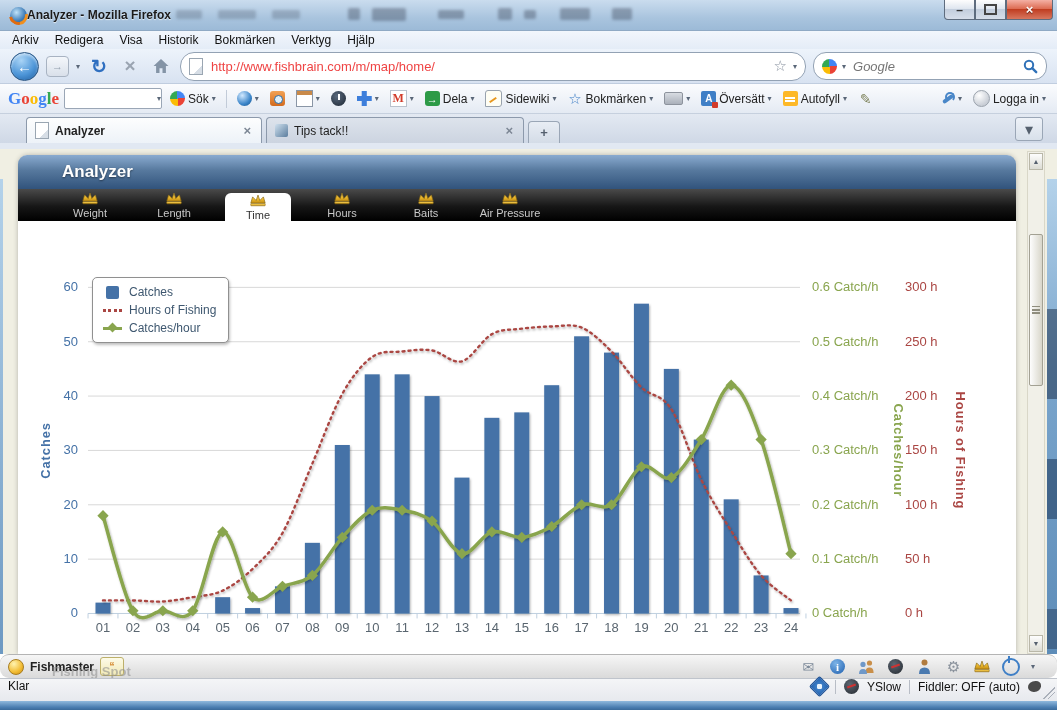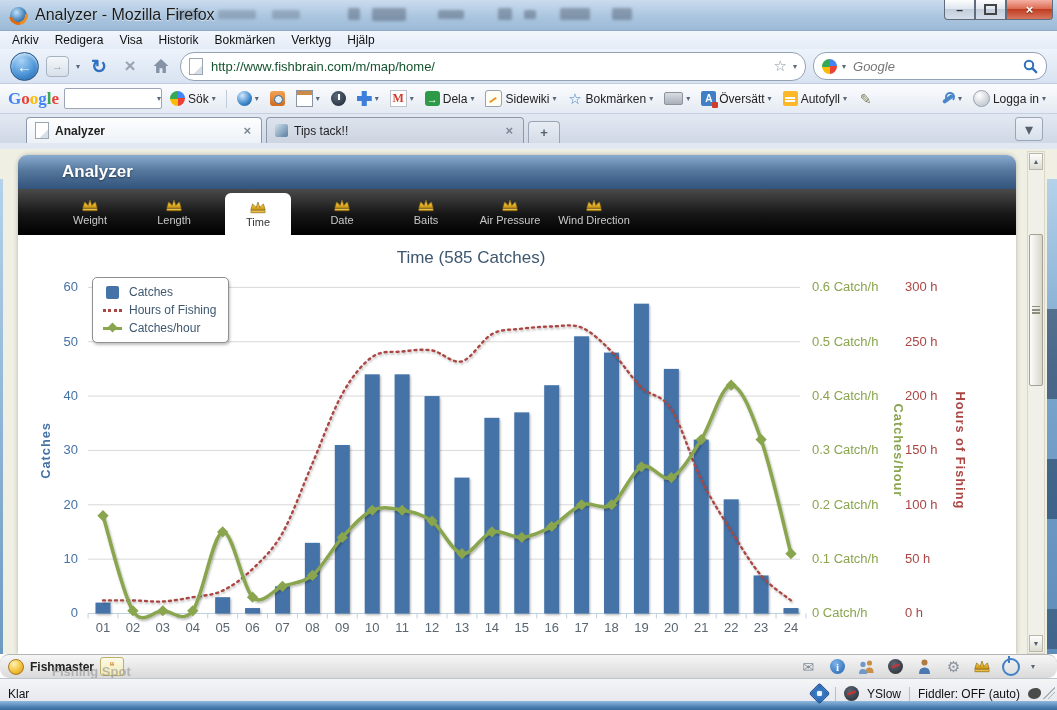--- a/index.html
+++ b/index.html
@@ -8,21 +8,21 @@
   .window{position:absolute;inset:0;display:flex;flex-direction:column;}
 
   
   .titlebar{height:30px;background:linear-gradient(#cadcee,#a9c4de 60%,#9cbad7);position:relative;
             display:flex;align-items:center;padding-left:10px;border-bottom:1px solid #8fa9c4;}
   .ff-icon{width:17px;height:17px;border-radius:50%;
            background:radial-gradient(circle at 38% 32%,#bfe2f8,#3f7db8 55%,#1c4e83);
            position:relative;flex:0 0 auto;}
   .ff-icon::after{content:"";position:absolute;inset:-1px;border-radius:50%;
            border:3px solid transparent;border-right-color:#f08f1e;border-bottom-color:#e06c10;transform:rotate(35deg);}
-  .title-text{font-size:16px;color:#1a1a1a;margin-left:8px;text-shadow:0 1px 1px rgba(255,255,255,.7);}
+  .title-text{font-size:12px;color:#1a1a1a;margin-left:0;text-shadow:0 1px 1px rgba(255,255,255,.7);font-weight:bold;}
   .sm{position:absolute;background:rgba(35,45,65,.33);filter:blur(1.5px);border-radius:2px;top:10px;height:9px;}
   .sm1{left:176px;width:26px;background:rgba(35,45,65,.22);}
   .sm2{left:218px;width:38px;background:rgba(35,45,65,.22);}
   .sm3{left:272px;width:28px;background:rgba(35,45,65,.22);}
   .sm4{left:348px;width:12px;height:12px;top:8px;}
   .sm5{left:372px;width:34px;height:13px;top:8px;}
   .sm6{left:438px;width:26px;}
   .sm7{left:498px;width:14px;height:12px;top:8px;}
   .sm8{left:524px;width:12px;}
   .sm9{left:560px;width:30px;height:12px;top:8px;}
@@ -49,21 +49,21 @@
             box-shadow:inset 0 2px 3px rgba(255,255,255,.6);}
   .btn-fwd{width:21px;height:19px;border-radius:4px;border:1px solid #a8b3c2;background:linear-gradient(#f4f7fb,#d9e0ea);
            color:#95a0ae;font-size:11px;font-weight:bold;display:flex;align-items:center;justify-content:center;}
   .drop{color:#5a6778;font-size:8px;align-self:center;}
   .btn-glyph{width:24px;height:24px;display:flex;align-items:center;justify-content:center;border-radius:3px;}
   .reload{color:#2f6fc0;font-size:19px;font-weight:bold;}
   .stop{color:#9aa4b1;font-size:19px;font-weight:bold;}
   .urlbar{flex:1;height:27px;background:#fff;border:1px solid #93a2b4;border-radius:14px;display:flex;
           align-items:center;padding:0 8px;gap:6px;}
   .page-ico{width:12px;height:15px;background:linear-gradient(135deg,#fff 70%,#d7dee6 70%);border:1px solid #9aa6b2;flex:0 0 auto;}
-  .urlbar input{flex:1;border:none;outline:none;font-size:13px;color:#14532d;background:transparent;font-family:inherit;}
+  .urlbar input{flex:1;border:none;outline:none;font-size:13px;color:#ef4444;background:transparent;font-family:inherit;}
   .star{color:#8a93a0;font-size:15px;}
   .searchbar{width:216px;height:26px;background:#fff;border:1px solid #93a2b4;border-radius:13px;
              display:flex;align-items:center;padding:0 8px;gap:5px;}
   .gball{width:15px;height:15px;border-radius:50%;flex:0 0 auto;
          background:conic-gradient(#4285f4 0 25%,#ea4335 0 50%,#fbbc05 0 75%,#34a853 0 100%);
          box-shadow:inset 0 0 0 2px #fff0;}
   .searchbar input{flex:1;border:none;outline:none;font-size:13px;font-style:italic;color:#888;background:transparent;font-family:inherit;min-width:0;}
 
   
   .gbar{height:29px;background:linear-gradient(#fbfcfe,#e4eaf3);border-bottom:1px solid #c6d0de;
@@ -119,21 +119,21 @@
            background:linear-gradient(#eef2f8,#d8e0ea);display:flex;align-items:center;justify-content:center;color:#55606e;}
   .chromegap{height:6px;background:#e1e8f2;}
 
   
   .content{flex:1;background:#f0efe3;position:relative;}
   .panel{position:absolute;left:18px;top:6px;width:998px;bottom:0;background:#fff;border-radius:10px 10px 0 0;
          box-shadow:0 0 5px rgba(0,0,0,.25);}
   .panel-header{height:34px;border-radius:9px 9px 0 0;padding-left:44px;display:flex;align-items:center;
          background:linear-gradient(#8aabd0,#57799e 45%,#31537c);}
   .panel-header .pt{color:#fff;font-size:17px;font-weight:bold;text-shadow:0 1px 2px rgba(0,0,0,.45);}
-  .panel-nav{height:46px;background:linear-gradient(#4a4a4a,#161616 55%,#000);display:flex;padding-left:30px;}
+  .panel-nav{height:32px;background:linear-gradient(#4a4a4a,#161616 55%,#000);display:flex;padding-left:30px;}
   .ptab{width:84px;display:flex;flex-direction:column;align-items:center;justify-content:center;gap:2px;
         color:#c9c9c9;font-size:11px;}
   .ptab.active{width:66px;margin:4px 9px 0 9px;background:#fff;border-radius:6px 6px 0 0;color:#333;}
   .crown{width:18px;height:13px;}
 
   .chart-area{position:absolute;top:80px;left:0;right:0;bottom:0;}
   .chart-title{position:absolute;left:0;top:13px;width:906px;text-align:center;font-size:17px;color:#3E576F;}
   .legend{position:absolute;left:74px;top:42px;background:#fff;border:1px solid #909090;border-radius:5px;
           box-shadow:1px 2px 3px rgba(0,0,0,.25);padding:7px 12px 7px 10px;display:flex;flex-direction:column;gap:4px;}
   .lrow{display:flex;align-items:center;gap:7px;font-size:12px;color:#3E576F;}
@@ -174,21 +174,21 @@
   .ico-info{width:15px;height:15px;border-radius:50%;background:radial-gradient(circle at 38% 30%,#7db4e8,#1f5fae);
             color:#fff;font-size:11px;font-weight:bold;font-family:"Liberation Serif",serif;display:flex;align-items:center;justify-content:center;}
   .ico-gauge{width:15px;height:15px;border-radius:50%;background:radial-gradient(circle at 40% 35%,#5c6672,#23282e);position:relative;}
   .ico-gauge::after{content:"";position:absolute;left:3px;top:6px;width:9px;height:2px;background:#c33;transform:rotate(-20deg);}
   .ico-gear{color:#8a929c;font-size:15px;}
   .ico-power{width:14px;height:14px;border:2px solid #3f7fc6;border-radius:50%;position:relative;}
   .ico-power::after{content:"";position:absolute;left:4px;top:-4px;width:2px;height:7px;background:#3f7fc6;}
 
   
   .statusbar{height:22px;background:linear-gradient(#f4f5f7,#e7e9ee);border-top:1px solid #bfc4cc;
-             display:flex;align-items:flex-end;font-size:12px;color:#111;padding-left:8px;position:relative;}
+             display:flex;align-items:flex-start;font-size:12px;color:#111;padding-left:8px;position:relative;}
   .sb-right{margin-left:auto;display:flex;align-items:center;gap:8px;padding-right:16px;}
   .ssep{width:1px;height:14px;background:#b8bdc6;}
   .geo{width:13px;height:13px;transform:rotate(45deg);background:radial-gradient(circle,#eaf4fc 30%,#3f7fc6 32%,#1f5fae);border:1px solid #1b4f93;border-radius:2px;}
   .fly{width:13px;height:11px;border-radius:60% 40% 55% 45%;background:#4a4a4a;box-shadow:-3px -2px 0 -4px #999;}
   .rgrip{position:absolute;right:2px;bottom:2px;width:12px;height:12px;
          background:linear-gradient(135deg,transparent 50%,#aab0ba 50%,#aab0ba 55%,transparent 55%,transparent 70%,#aab0ba 70%,#aab0ba 75%,transparent 75%);}
   .bottomglass{height:9px;background:linear-gradient(#8fb9dd,#4a7db0 70%,#3a6a9a);}
 </style>
 </head>
 <body>
@@ -372,39 +372,33 @@
         <div class="ptab active">
           <svg class="crown" viewBox="0 0 20 14">
               <use href="#crownshape"></use>
             </svg>
           <span>Time</span>
         </div>
         <div class="ptab">
           <svg class="crown" viewBox="0 0 20 14">
               <use href="#crownshape"></use>
             </svg>
-          <span>Date</span>
+          <span>Hours</span>
         </div>
         <div class="ptab">
           <svg class="crown" viewBox="0 0 20 14">
               <use href="#crownshape"></use>
             </svg>
           <span>Baits</span>
         </div>
         <div class="ptab">
           <svg class="crown" viewBox="0 0 20 14">
               <use href="#crownshape"></use>
             </svg>
           <span>Air Pressure</span>
-        </div>
-        <div class="ptab">
-          <svg class="crown" viewBox="0 0 20 14">
-              <use href="#crownshape"></use>
-            </svg>
-          <span>Wind Direction</span>
         </div>
       </div>
 
       <div class="chart-area">
         <svg id="chart-svg" viewBox="0 0 998 424" preserveAspectRatio="none">
             <defs>
               <filter id="ds" x="-50%" y="-50%" width="200%" height="200%">
                 <feDropShadow dx="1" dy="1.5" stdDeviation="1.3" flood-color="#000" flood-opacity="0.3"></feDropShadow>
               </filter>
             </defs>
@@ -529,21 +523,20 @@
             <rect x="619.4347826086956" y="230.49999999999997" width="8" height="8" fill="#89A54E" transform="rotate(45 623.4347826086956 234.49999999999997)"></rect>
             <rect x="649.3478260869565" y="241.5" width="8" height="8" fill="#89A54E" transform="rotate(45 653.3478260869565 245.5)"></rect>
             <rect x="679.2608695652174" y="203" width="8" height="8" fill="#89A54E" transform="rotate(45 683.2608695652174 207)"></rect>
             <rect x="709.1739130434783" y="148.00000000000003" width="8" height="8" fill="#89A54E" transform="rotate(45 713.1739130434783 152.00000000000003)"></rect>
             <rect x="739.0869565217391" y="203" width="8" height="8" fill="#89A54E" transform="rotate(45 743.0869565217391 207)"></rect>
             <rect x="769" y="318.5" width="8" height="8" fill="#89A54E" transform="rotate(45 773 322.5)"></rect>
             <text x="32" y="218" font-family="&quot;Liberation Sans&quot;,sans-serif" text-anchor="middle" font-size="13" font-weight="bold" fill="#4572A7" transform="rotate(-90 32 218)" letter-spacing="1">Catches</text>
             <text x="876" y="218" font-family="&quot;Liberation Sans&quot;,sans-serif" text-anchor="middle" font-size="13" font-weight="bold" fill="#89A54E" transform="rotate(90 876 218)" letter-spacing="1">Catches/hour</text>
             <text x="938" y="218" font-family="&quot;Liberation Sans&quot;,sans-serif" text-anchor="middle" font-size="13" font-weight="bold" fill="#AA4643" transform="rotate(90 938 218)" letter-spacing="1">Hours of Fishing</text>
           </svg>
-        <div class="chart-title">Time (585 Catches)</div>
         <div class="legend">
           <div class="lrow">
             <span class="lm">
                 <span class="lm-bar"></span>
               </span>
             <span>Catches</span>
           </div>
           <div class="lrow">
             <span class="lm lm-dot"></span>
             <span>Hours of Fishing</span>

